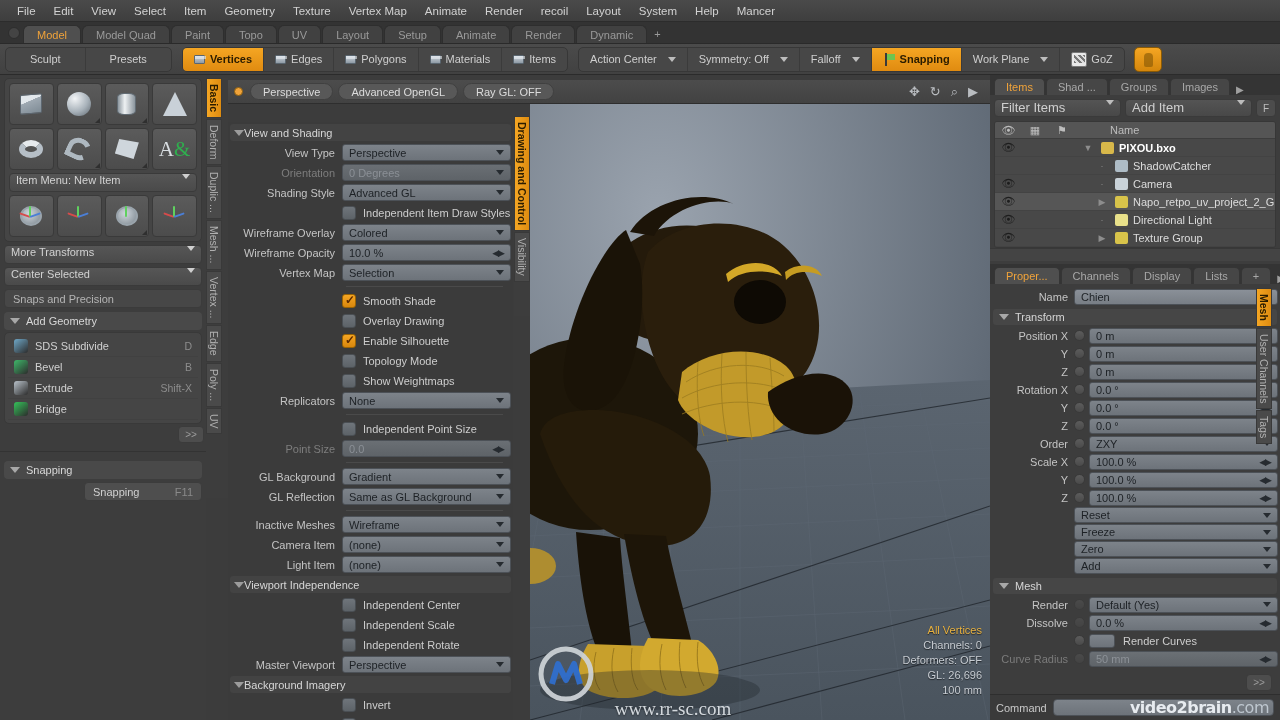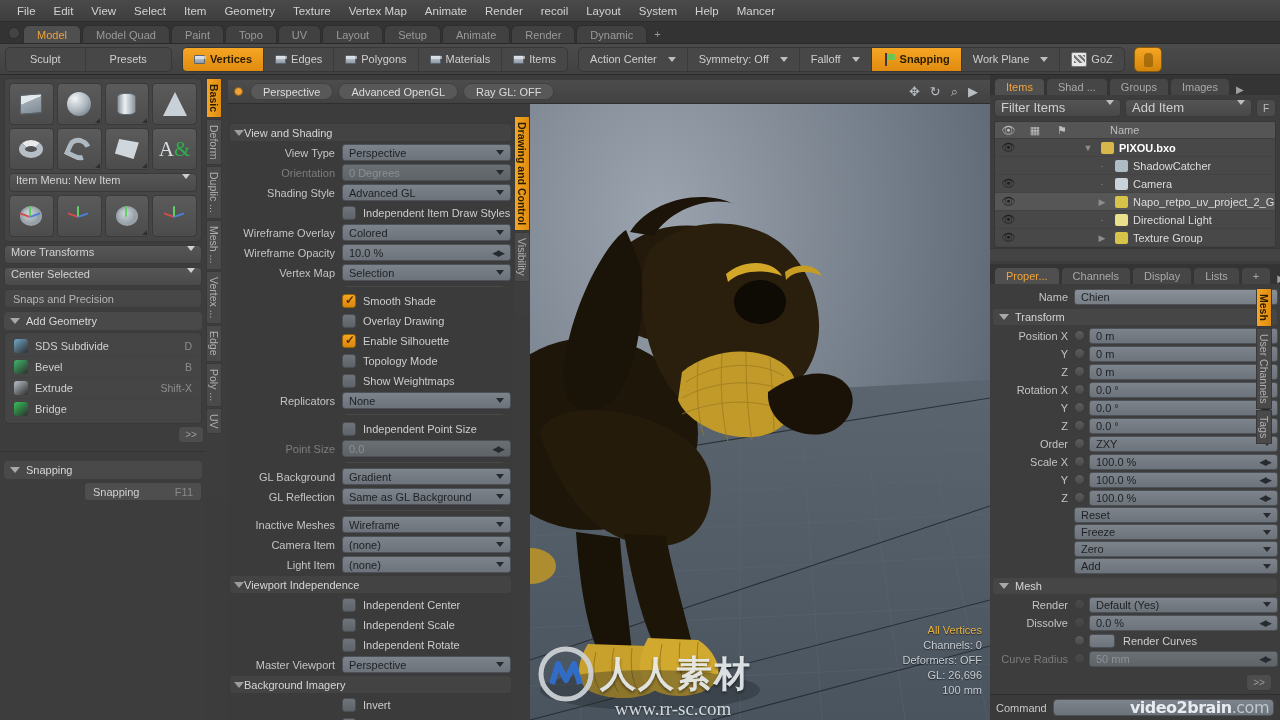--- a/index.html
+++ b/index.html
@@ -764,21 +764,20 @@
       <div>GL: 26,696</div>
       <div>100 mm</div>
     </div>
 
     <div class="wm">
       <div style="display:flex;align-items:center;gap:6px;">
         <svg width="56" height="56" viewBox="0 0 56 56">
           <circle cx="28" cy="28" r="25" fill="none" stroke="#cfd4d8" stroke-width="5"></circle>
           <path d="M14 38 L20 18 L28 34 L36 18 L42 38" fill="none" stroke="#2f6fd0" stroke-width="6" stroke-linejoin="round"></path>
         </svg>
-        <div style="font-size:36px;font-weight:bold;color:#e8ecef;text-shadow:0 2px 3px rgba(0,0,0,.5);letter-spacing:2px;">人人素材</div>
       </div>
       <div style="text-align:center;font-size:19px;color:#dfe4e8;font-family:'Liberation Serif',serif;margin-top:-4px;text-shadow:0 1px 2px rgba(0,0,0,.5);">www.rr-sc.com</div>
     </div>
   </div>
 
   <div class="rightcol">
 
     <div class="tabrow" id="itemTabs">
         <div class="rtab on">Items</div>
         <div class="rtab">Shad ...</div>

